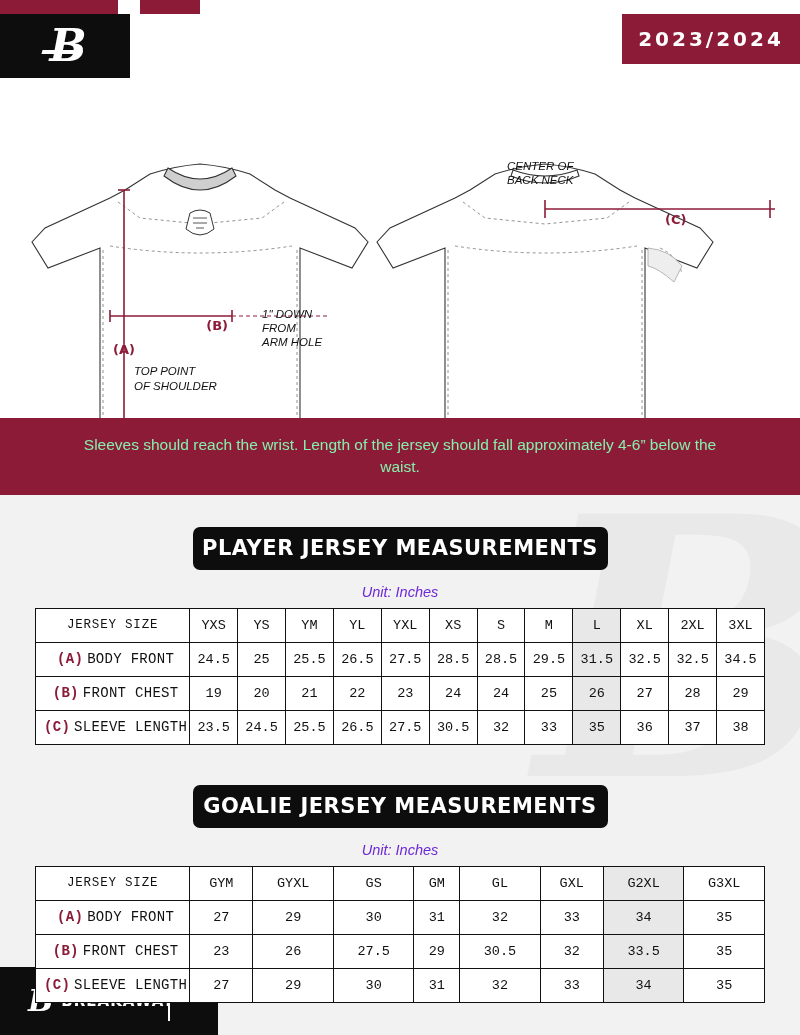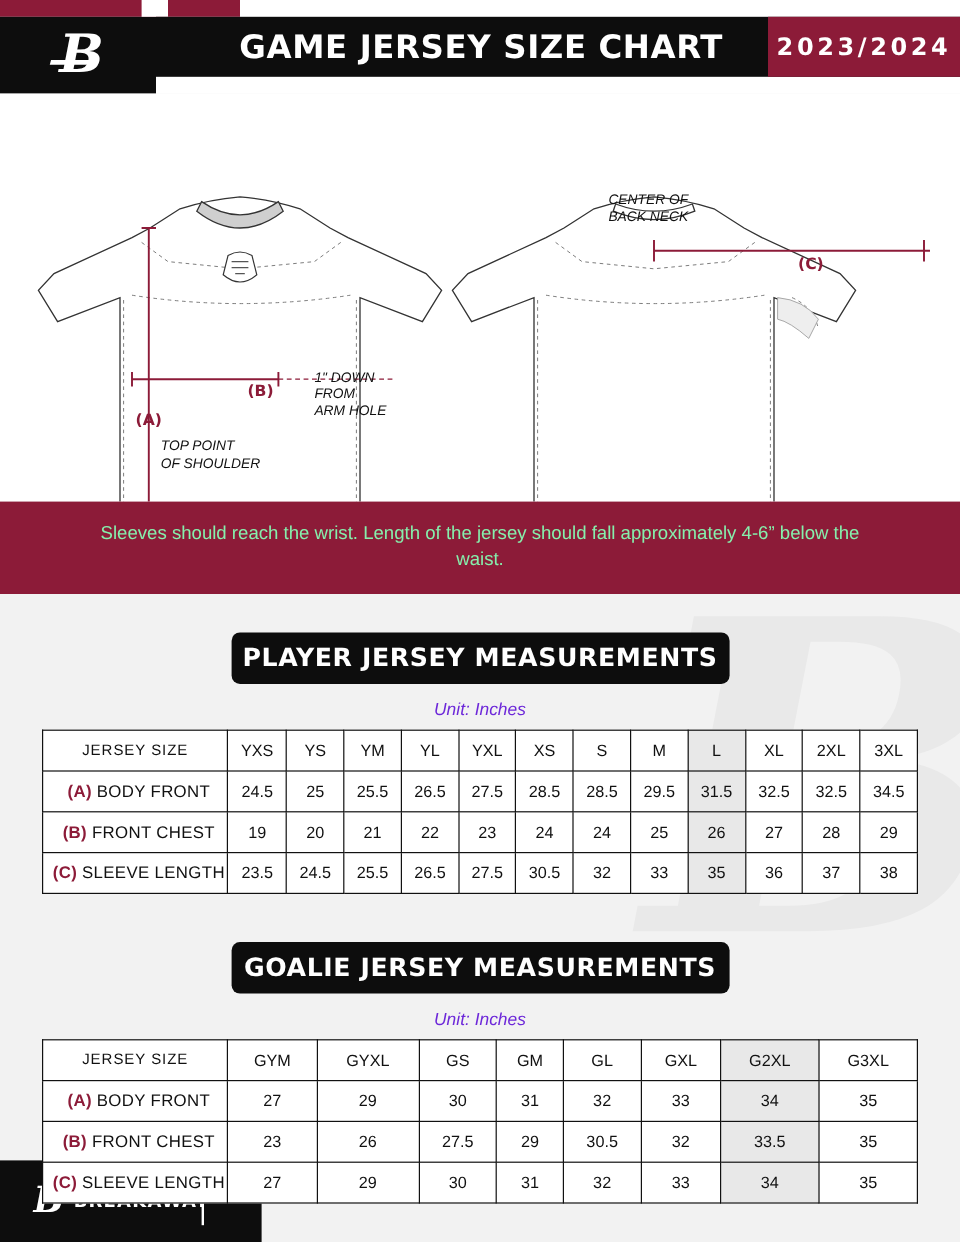--- a/index.html
+++ b/index.html
@@ -70,21 +70,21 @@
     font-size: 27px;
     letter-spacing: 0.5px;
     margin-left: 22px;
     flex: 1;
     text-align: center;
     padding-right: 150px;
   }
   .header-season {
     position: absolute;
     right: 0; top: 14px;
-    width: 160px; height: 50px;
+    width: 178px; height: 50px;
     background: #8c1b38;
     color: #ffffff;
     font-family: "DejaVu Sans", sans-serif;
     font-weight: bold;
     font-size: 20px;
     letter-spacing: 3px;
     display: flex; align-items: center; justify-content: center;
   }
   .header-white-notch {
     position: absolute;
@@ -135,20 +135,21 @@
     font-size: 14.5px;
     color: #6d28d9;
     margin: 10px 0 8px;
   }
 
   
   .table-wrap {
     margin: 4px auto;
     width: 730px;
     background: #ffffff;
+    font-family: Liberation Mono, monospace;
   }
   table {
     border-collapse: collapse;
     width: 100%;
     background: #ffffff;
   }
   td, th {
     border: 1px solid #111;
     text-align: center;
     font-size: 13.5px;
@@ -233,23 +234,20 @@
 
   <div class="watermark">B</div>
 
   <div class="header z">
     <div class="header-maroon-left"></div>
     <div class="header-black-band"></div>
     <div class="header-white-notch"></div>
     <div class="logo-box">
       <span class="logo-b">B</span>
       <span class="logo-strike"></span>
-    </div>
-    <div class="header-title-bar">
-      <div class="header-title">GAME JERSEY SIZE CHART</div>
     </div>
     <div class="header-season">2023/2024</div>
   </div>
 
   <div class="illus z">
     <svg width="800" height="340" viewBox="0 0 800 340">
       <g fill="#ffffff" stroke="#333" stroke-width="1.1">
 
         <path d="M125 112 L150 96 Q175 88 200 86 Q225 88 250 96 L275 112
                  L290 120 L355 150 L368 164 L352 190 L300 170 L300 365 L100 365 L100 170 L48 190 L32 164 L45 150 L110 120 Z"></path>

